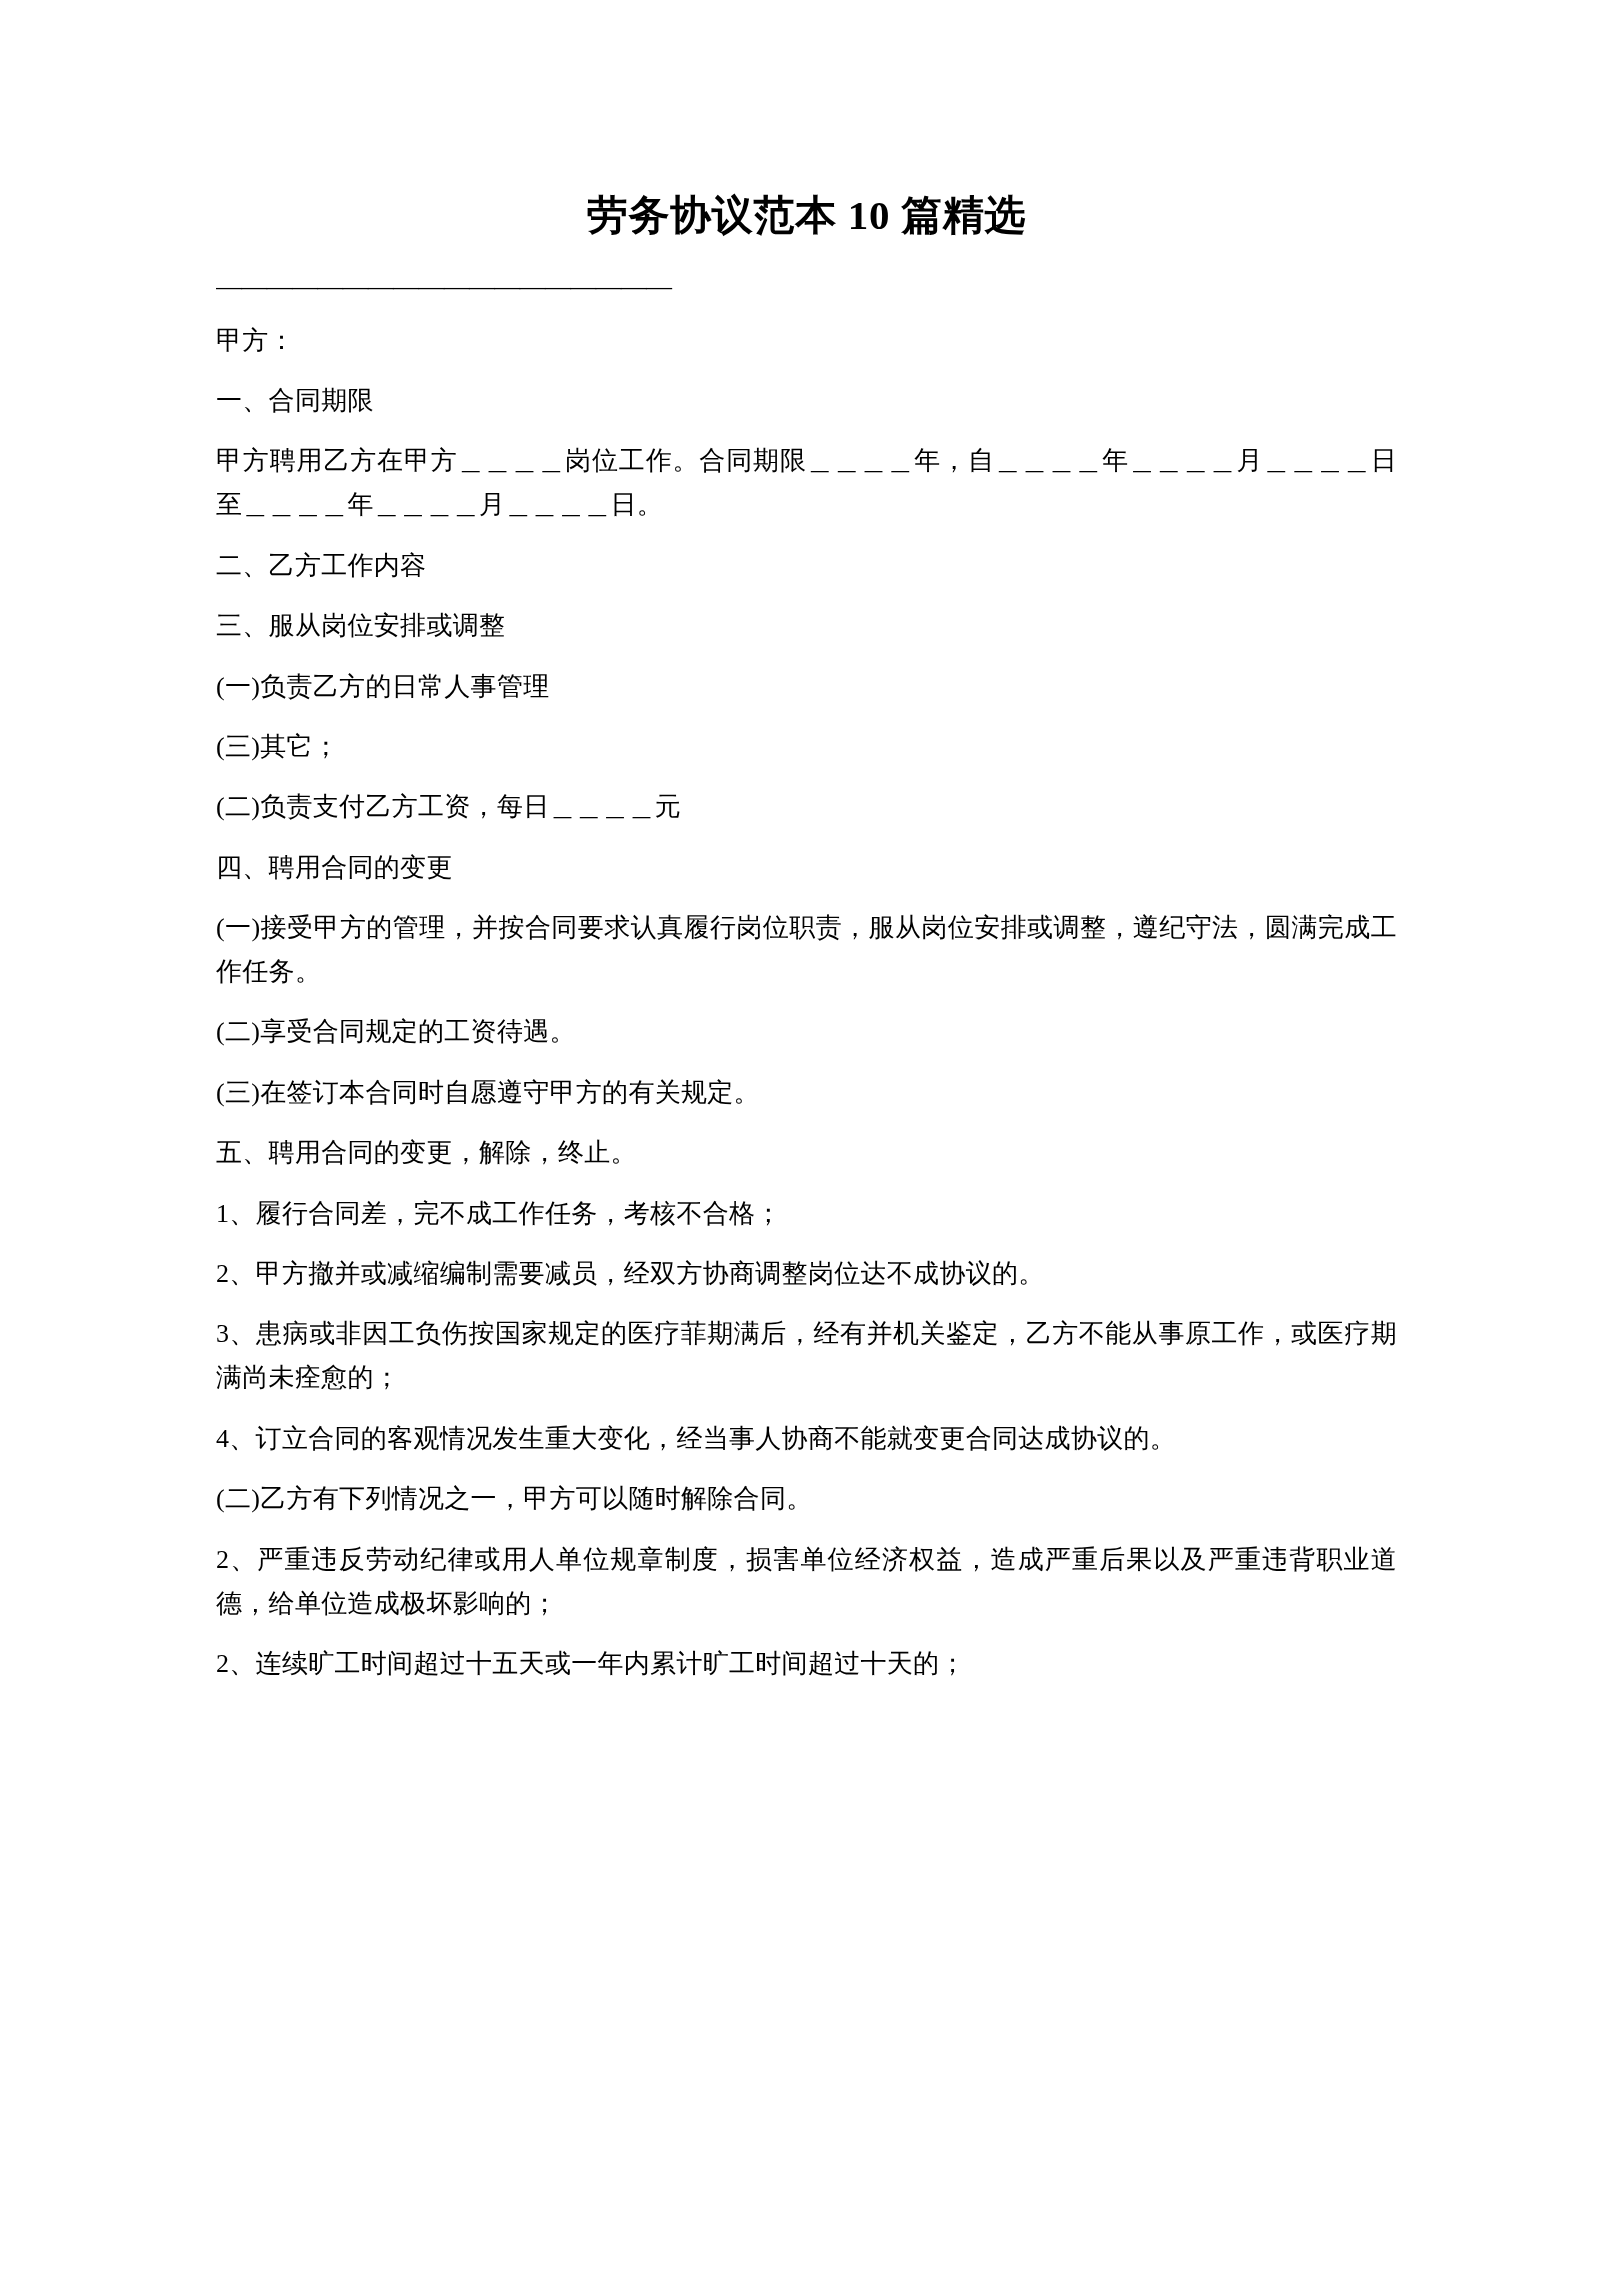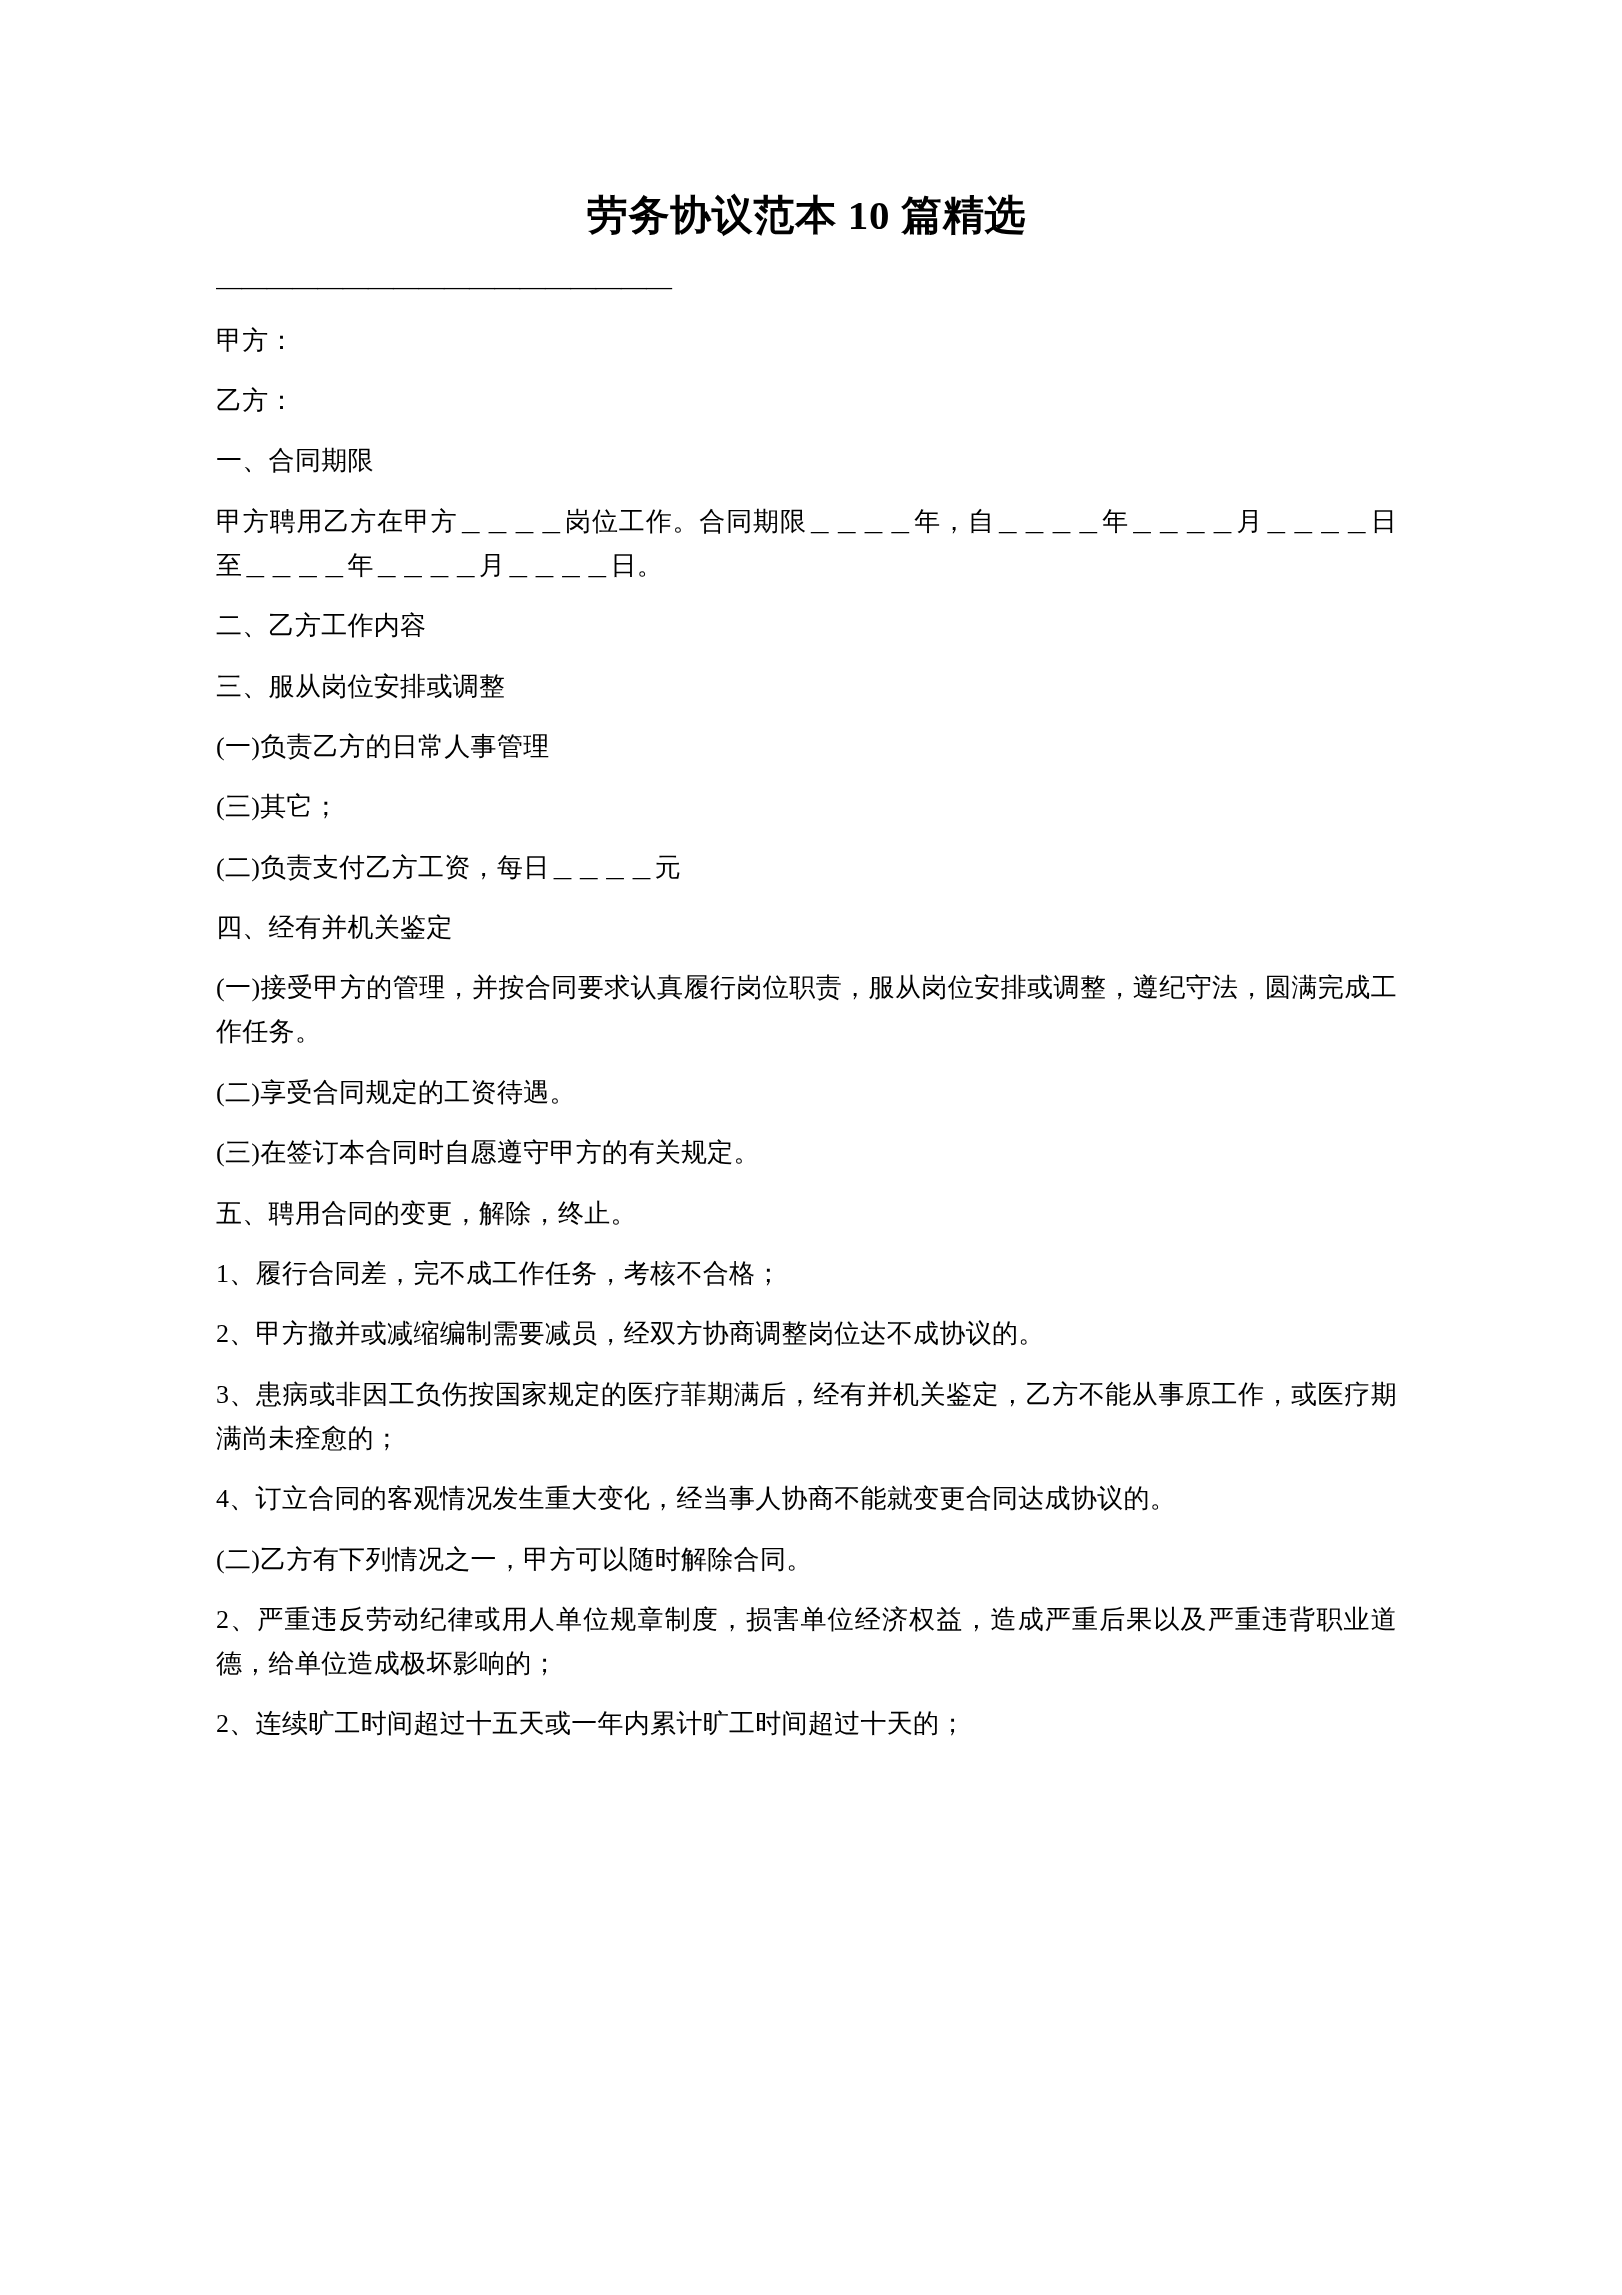--- a/index.html
+++ b/index.html
@@ -65,37 +65,36 @@
   <div class="content">
 
     <h1 class="doc-title">劳务协议范本 10 篇精选</h1>
 
     <div class="separator">——————————————————</div>
 
     <div class="body-block">
 
       <p class="para">甲方：</p>
 
-      <p class="para">乙方：</p>
 
       <p class="para">一、合同期限</p>
 
       <p class="para">甲方聘用乙方在甲方＿＿＿＿岗位工作。合同期限＿＿＿＿年，自＿＿＿＿年＿＿＿＿月＿＿＿＿日至＿＿＿＿年＿＿＿＿月＿＿＿＿日。</p>
 
       <p class="para">二、乙方工作内容</p>
 
       <p class="para">三、服从岗位安排或调整</p>
 
       <p class="para">(一)负责乙方的日常人事管理</p>
 
       <p class="para">(三)其它；</p>
 
       <p class="para">(二)负责支付乙方工资，每日＿＿＿＿元</p>
 
-      <p class="para">四、经有并机关鉴定</p>
+      <p class="para">四、聘用合同的变更</p>
 
       <p class="para">(一)接受甲方的管理，并按合同要求认真履行岗位职责，服从岗位安排或调整，遵纪守法，圆满完成工作任务。</p>
 
       <p class="para">(二)享受合同规定的工资待遇。</p>
 
       <p class="para">(三)在签订本合同时自愿遵守甲方的有关规定。</p>
 
       <p class="para">五、聘用合同的变更，解除，终止。</p>
 
 

